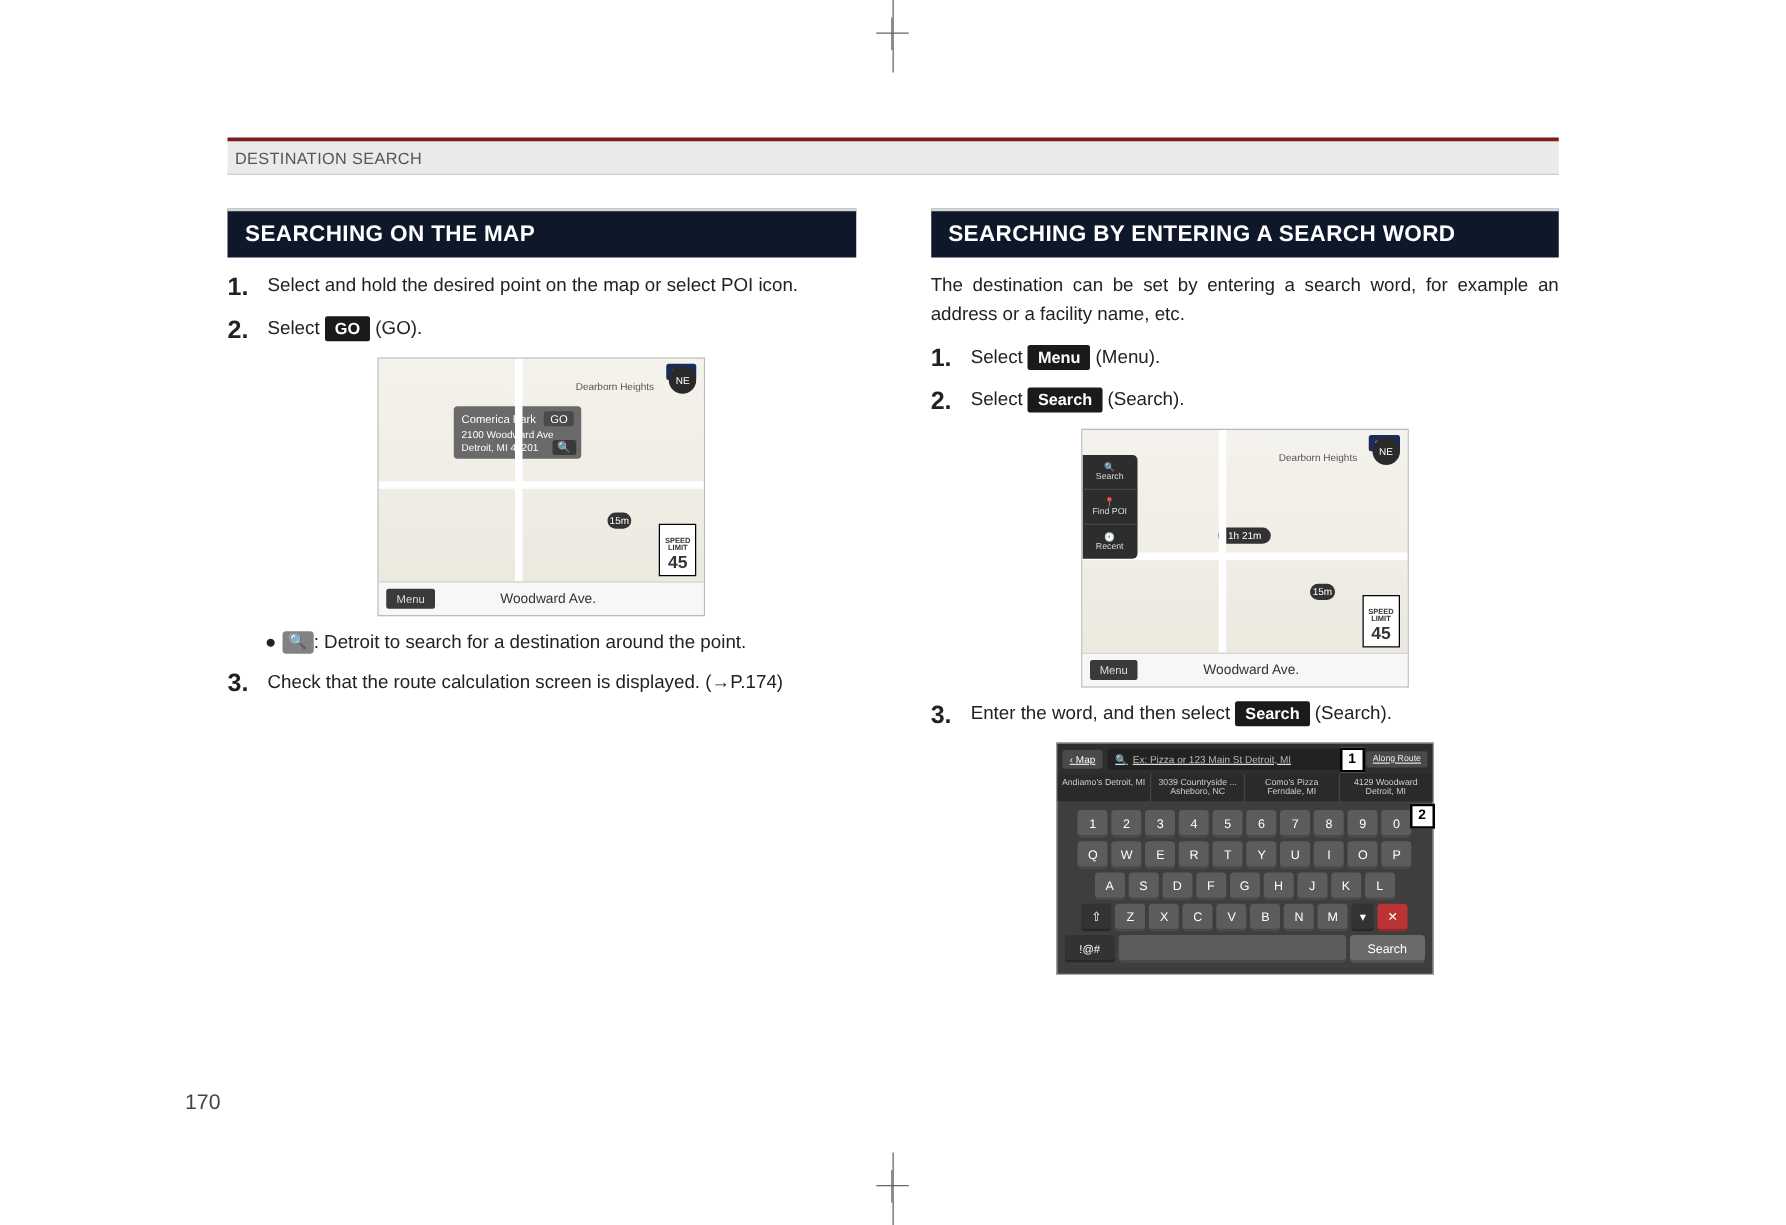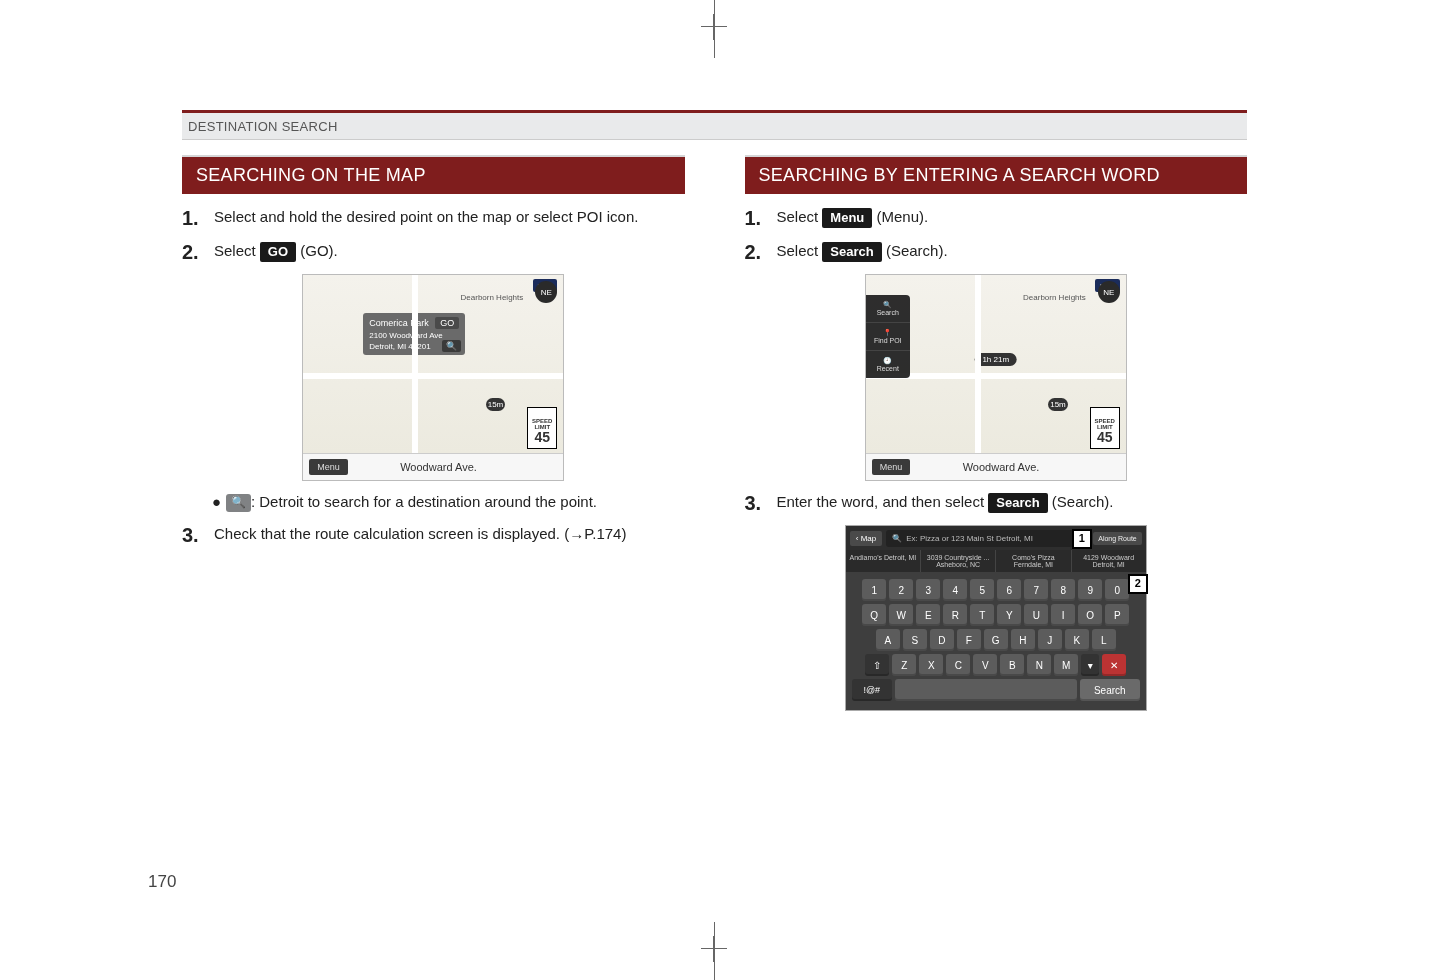--- a/index.html
+++ b/index.html
@@ -55,28 +55,29 @@
 
   .columns {
     position: absolute;
     left: 182px; right: 182px; top: 155px;
     display: flex;
     gap: 60px;
   }
   .col { flex: 1; }
 
   .section-title {
-    background: #7f1d1d;
+    background: #0f172a;
     color: #fff;
-    font-weight: normal;
+    font-weight: bold;
     font-size: 18px;
     letter-spacing: 0.3px;
     padding: 8px 14px;
     margin-bottom: 12px;
     border-top: 2px solid #d5d6d7;
+    margin-top: 12px;
   }
 
   .step { display:flex; margin: 6px 0 10px 0; }
   .step-num {
     font-weight: bold;
     font-size: 20px;
     min-width: 32px;
     line-height: 1.2;
   }
   .step-body {
@@ -195,21 +196,21 @@
   
   .kb-shot {
     width: 300px;
     margin: 10px auto 0 auto;
     border: 1px solid #aaa;
     background:#3e3e3e;
     color:#ddd;
     font-size:10px;
   }
   .kb-top {
-    display:flex; align-items:center; background:#2e2e2e; height:24px;
+    display:flex; align-items:center; background:#2e2e2e; height:24px;text-decoration:underline;
   }
   .kb-top .back { background:#4a4a4a; color:#fff; font-size:8px; padding:3px 6px; margin:0 4px; border-radius:2px; }
   .kb-top .search-field {
     flex:1; background:#222; color:#bbb; font-size:8px; padding:4px 6px; border-radius:3px;
     display:flex; align-items:center; gap:4px;
   }
   .kb-top .along { background:#4a4a4a; color:#eee; font-size:7px; padding:3px 5px; margin:0 4px; border-radius:2px; }
   .kb-sugg {
     display:flex; background:#2a2a2a;
   }
@@ -301,20 +302,21 @@
 
       <div class="step">
         <div class="step-num">3.</div>
         <div class="step-body">Check that the route calculation screen is displayed. (→P.174)</div>
       </div>
     </div>
 
     <div class="col">
       <div class="section-title">SEARCHING BY ENTERING A SEARCH WORD</div>
 
+      <div class="para">The destination can be set by entering a search word, for example an address or a facility name, etc.</div>
 
       <div class="step">
         <div class="step-num">1.</div>
         <div class="step-body">
           <span>Select </span>
           <span class="chip">Menu</span>
           <span> (Menu).</span>
         </div>
       </div>
 

